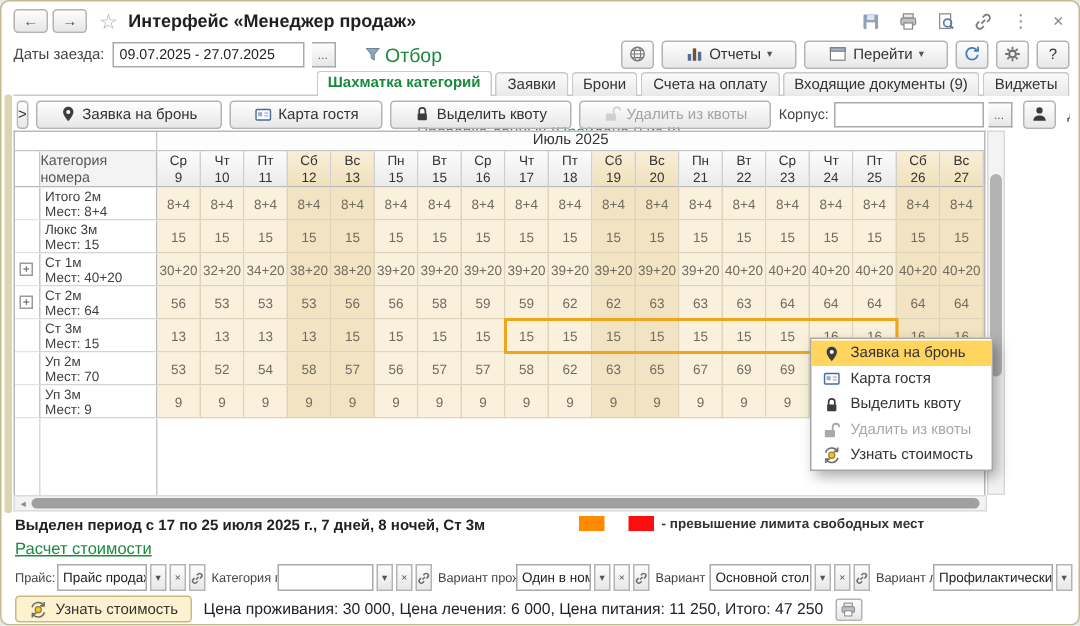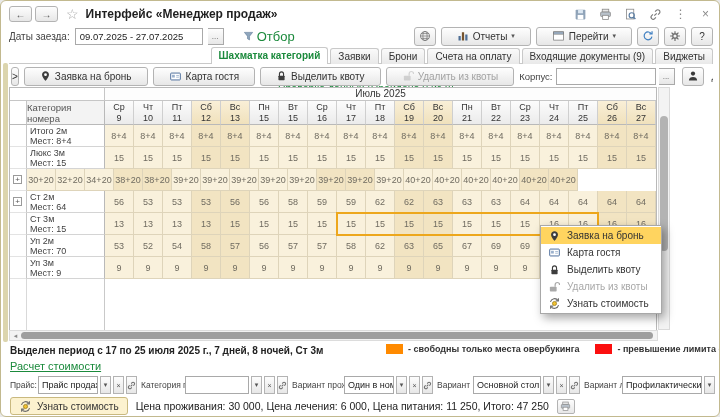--- a/index.html
+++ b/index.html
@@ -457,20 +457,24 @@
           <div class="dcell">15</div>
           <div class="dcell">15</div>
           <div class="dcell">15</div>
           <div class="dcell we">15</div>
           <div class="dcell we">15</div>
         </div>
         <div class="drow">
           <div class="dexp">
             <div class="plus">+</div>
           </div>
+          <div class="dcat">
+            <div>Ст 1м</div>
+            <div>Мест: 40+20</div>
+          </div>
           <div class="dcell">30+20</div>
           <div class="dcell">32+20</div>
           <div class="dcell">34+20</div>
           <div class="dcell we">38+20</div>
           <div class="dcell we">38+20</div>
           <div class="dcell">39+20</div>
           <div class="dcell">39+20</div>
           <div class="dcell">39+20</div>
           <div class="dcell">39+20</div>
           <div class="dcell">39+20</div>
@@ -603,21 +607,20 @@
     </div>
   <div class="hscroll">
     <span class="harrow">◂</span>
     <span class="hthumb"></span>
   </div>
 
   <div class="statusline">Выделен период с 17 по 25 июля 2025 г., 7 дней, 8 ночей, Ст 3м</div>
   <div class="legend" id="legend">
       <div class="legitem">
         <span class="sw" style="background: rgb(255, 138, 0);"></span>
-        <span>- свободны только места овербукинга</span>
       </div>
       <div class="legitem">
         <span class="sw" style="background: rgb(251, 15, 15);"></span>
         <span>- превышение лимита свободных мест</span>
       </div>
     </div>
 
   <div class="calclink">Расчет стоимости</div>
 
   <div class="fields" id="fields">

